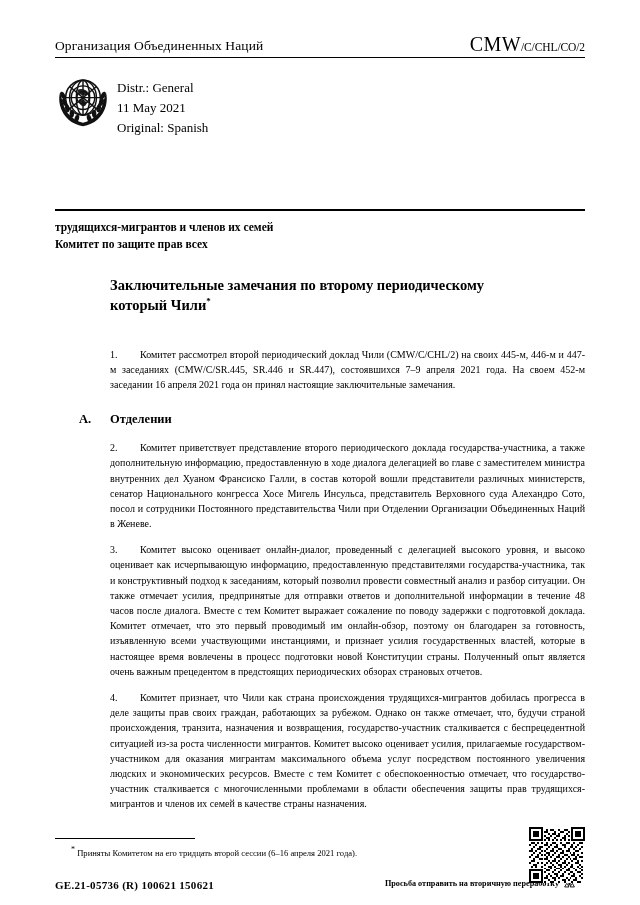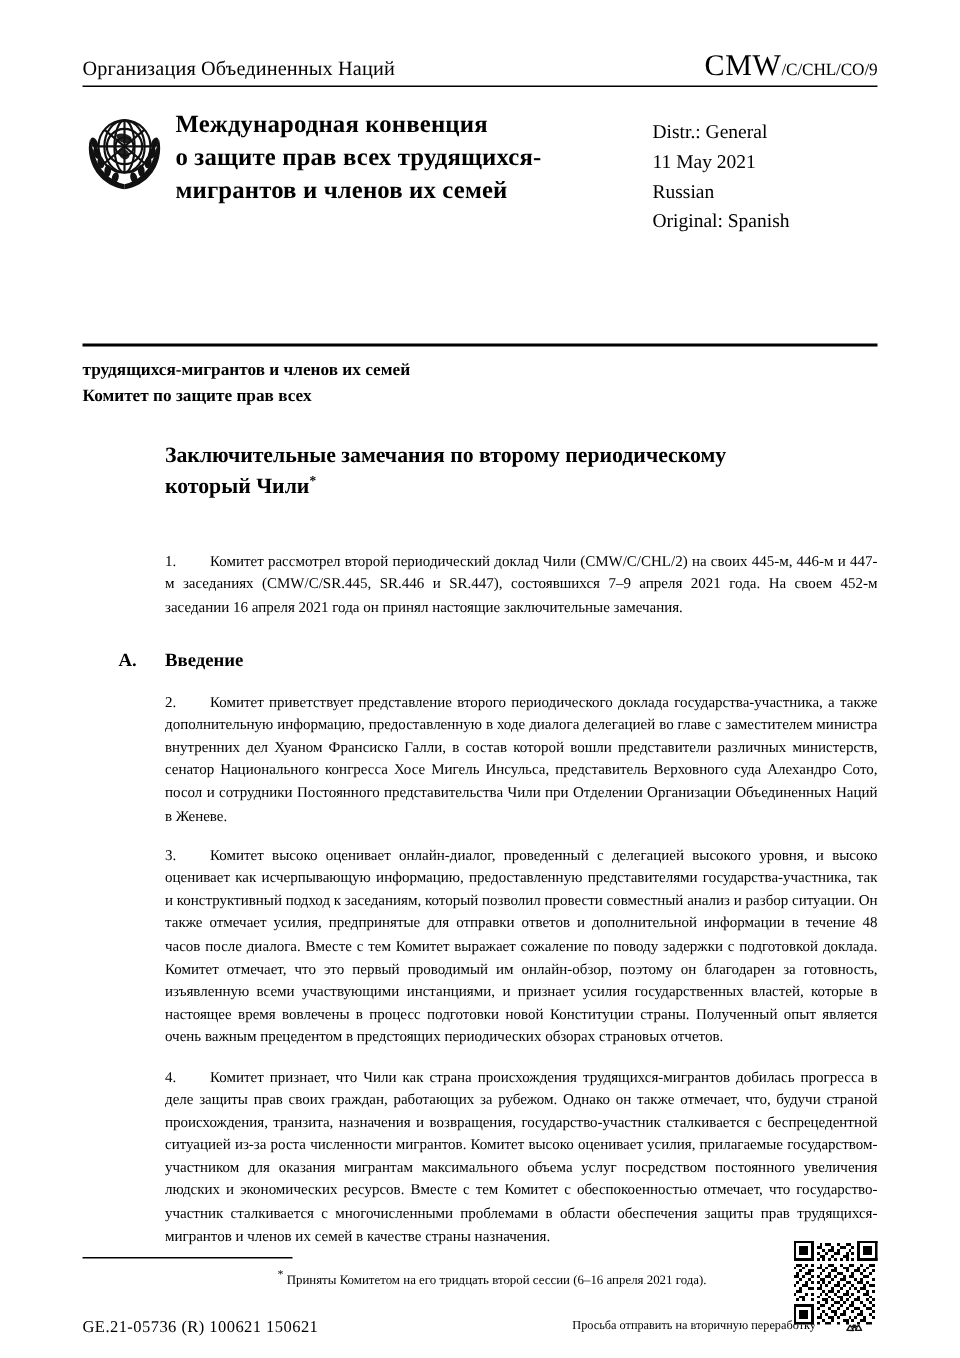--- a/index.html
+++ b/index.html
@@ -154,45 +154,45 @@
   .fn-rule {
     width: 140px;
     border-top: 0.9px solid #000;
     margin-bottom: 5px;
   }
   .footnote {
     font-size: 8.6px;
     line-height: 1.45;
     padding-left: 28px;
     text-indent: -12px;
-    text-align: center;
   }
   .footnote .fn-star {
     font-size: 8px;
     vertical-align: super;
   }
 
   
   .footer {
     position: absolute;
     left: 55px;
     right: 55px;
     bottom: 14px;
     display: flex;
     align-items: flex-end;
+    font-weight: bold;
   }
   .job-number {
     font-size: 11px;
     letter-spacing: 0.3px;
     white-space: nowrap;
   }
   .recycle-group {
     display: flex;
     align-items: center;
-    gap: 18px;
+    gap: 3px;
     margin-left: auto;
     margin-right: 8px;
   }
   .recycle-text {
     font-size: 8.2px;
     white-space: nowrap;
   }
   .recycle-icon svg { display: block; }
   .qr {
     position: absolute;
@@ -204,21 +204,21 @@
 </head>
 <body>
 
 <div class="page">
 
   <div class="masthead">
     <div class="masthead-row">
       <div class="org-name">Организация Объединенных Наций</div>
       <div class="doc-symbol">
         <span class="sym-main">CMW</span>
-        <span class="sym-sub">/C/CHL/CO/9</span>
+        <span class="sym-sub">/C/CHL/CO/2</span>
       </div>
     </div>
     <div class="rule-thin"></div>
   </div>
 
   <div class="title-block">
 
     <div class="emblem">
       <svg width="56" height="56" viewBox="0 0 100 100" aria-hidden="true">
         <g fill="#111111">
@@ -254,30 +254,24 @@
           <line x1="26" y1="64" x2="74" y2="24"></line>
         </g>
 
         <g fill="#111111" opacity="0.92">
           <path d="M40 30 C46 27 54 29 58 33 C60 38 55 41 50 40 C45 39 40 35 40 30 Z"></path>
           <path d="M44 47 C50 46 55 49 56 54 C56 59 51 61 47 58 C43 55 42 50 44 47 Z"></path>
         </g>
       </svg>
     </div>
 
-    <div class="conv-title">
-      <div>Международная конвенция</div>
-      <div>о защите прав всех трудящихся-</div>
-      <div>мигрантов и членов их семей</div>
-    </div>
 
     <div class="distr-block">
       <div>Distr.: General</div>
       <div>11 May 2021</div>
-      <div>Russian</div>
       <div>Original: Spanish</div>
     </div>
   </div>
 
   <div class="rule-thick"></div>
 
   <div class="committee">
     <div>трудящихся-мигрантов и членов их семей</div>
     <div>Комитет по защите прав всех</div>
   </div>
@@ -288,21 +282,21 @@
       <span>Заключительные замечания по второму периодическому</span><br>
       <span>который Чили</span><span class="fn-mark">*</span>
     </div>
 
     <p class="para">
       <span class="pnum">1.</span><span>Комитет рассмотрел второй периодический доклад Чили (CMW/C/CHL/2) на своих 445-м, 446-м и 447-м заседаниях (CMW/C/SR.445, SR.446 и SR.447), состоявшихся 7–9 апреля 2021 года. На своем 452-м заседании 16 апреля 2021 года он принял настоящие заключительные замечания.</span>
     </p>
 
     <div class="section-head">
       <span class="sec-letter">А.</span>
-      <span>Введение</span>
+      <span>Отделении</span>
     </div>
 
     <p class="para">
       <span class="pnum">2.</span><span>Комитет приветствует представление второго периодического доклада государства-участника, а также дополнительную информацию, предоставленную в ходе диалога делегацией во главе с заместителем министра внутренних дел Хуаном Франсиско Галли, в состав которой вошли представители различных министерств, сенатор Национального конгресса Хосе Мигель Инсульса, представитель Верховного суда Алехандро Сото, посол и сотрудники Постоянного представительства Чили при Отделении Организации Объединенных Наций в Женеве.</span>
     </p>
 
     <p class="para">
       <span class="pnum">3.</span><span>Комитет высоко оценивает онлайн-диалог, проведенный с делегацией высокого уровня, и высоко оценивает как исчерпывающую информацию, предоставленную представителями государства-участника, так и конструктивный подход к заседаниям, который позволил провести совместный анализ и разбор ситуации. Он также отмечает усилия, предпринятые для отправки ответов и дополнительной информации в течение 48 часов после диалога. Вместе с тем Комитет выражает сожаление по поводу задержки с подготовкой доклада. Комитет отмечает, что это первый проводимый им онлайн-обзор, поэтому он благодарен за готовность, изъявленную всеми участвующими инстанциями, и признает усилия государственных властей, которые в настоящее время вовлечены в процесс подготовки новой Конституции страны. Полученный опыт является очень важным прецедентом в предстоящих периодических обзорах страновых отчетов.</span>
     </p>
 

